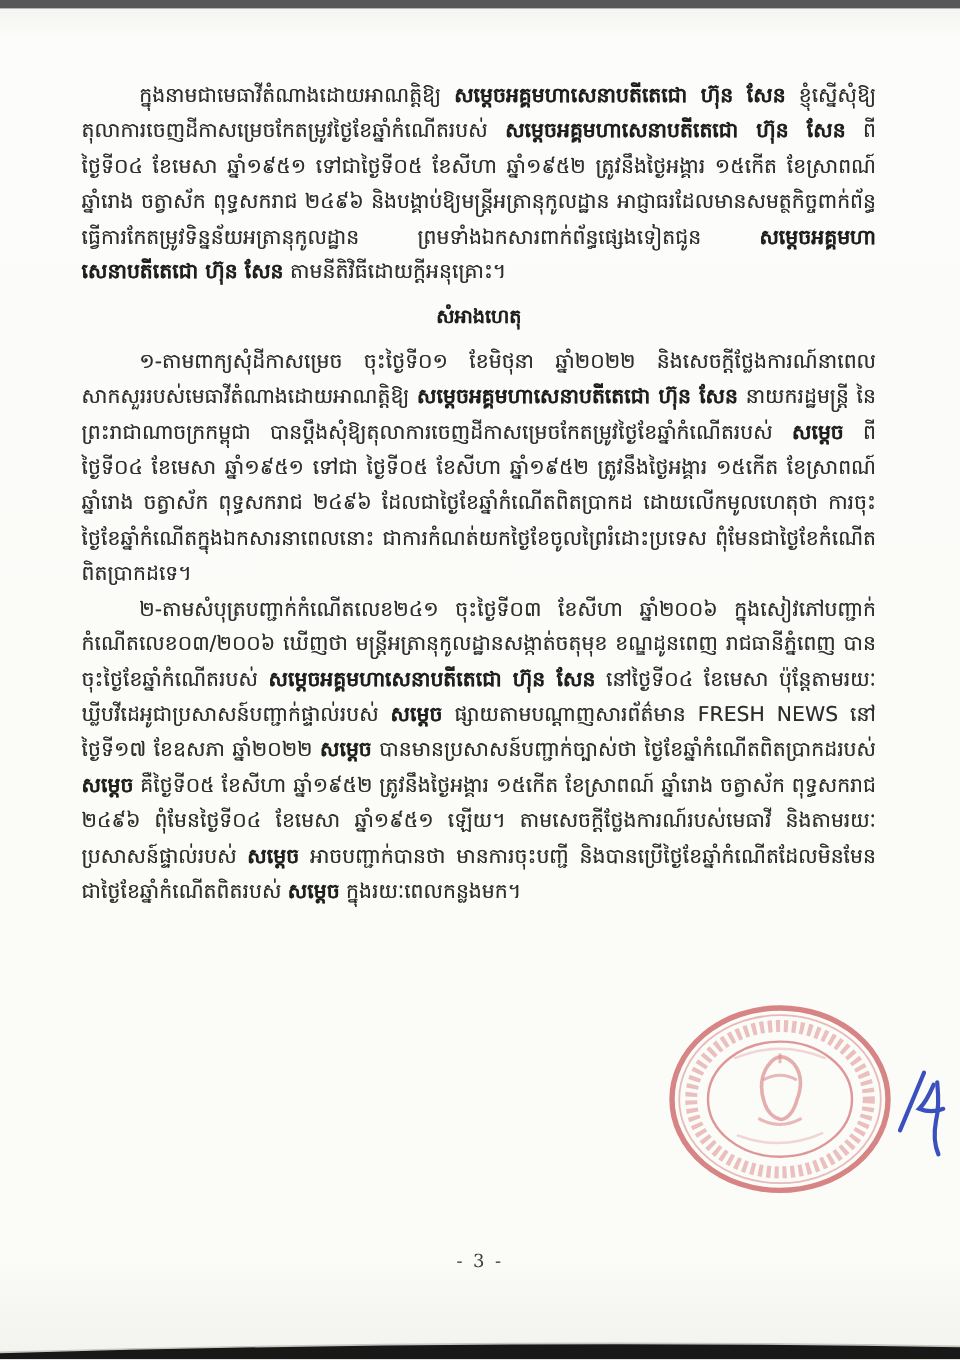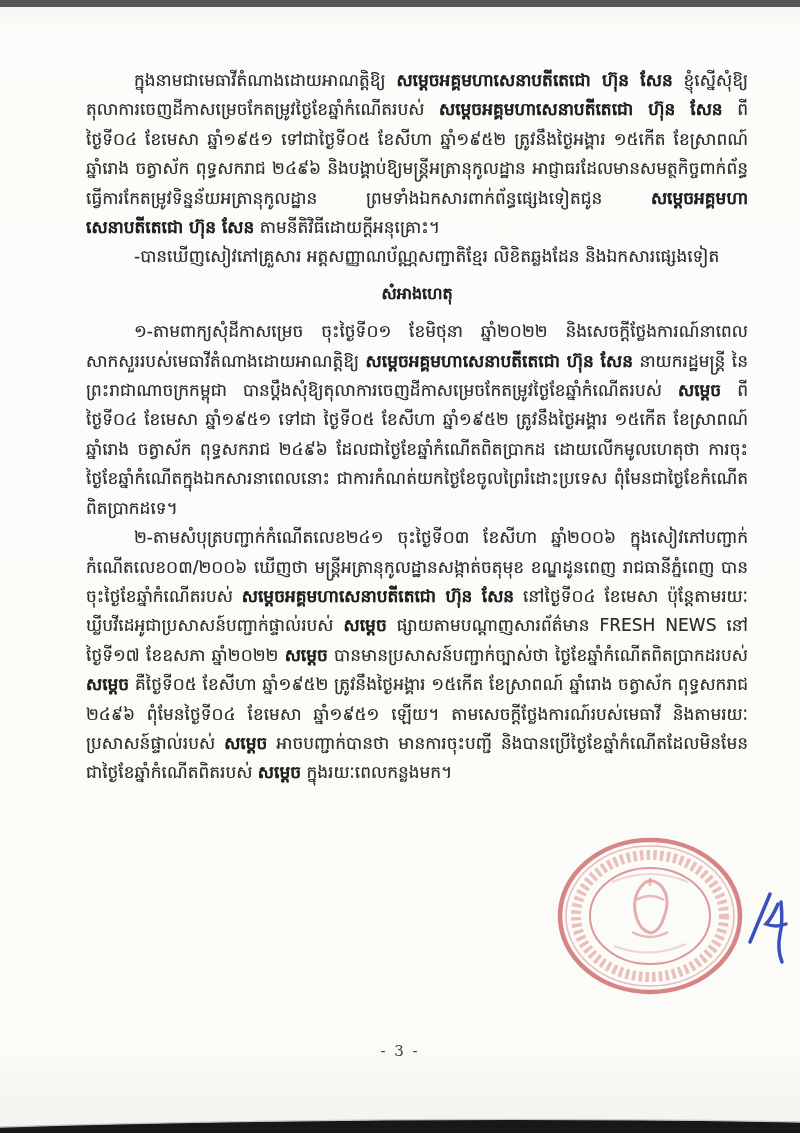--- a/index.html
+++ b/index.html
@@ -10,21 +10,21 @@
   }
   .scan{
     position:relative;width:800px;height:1133px;overflow:hidden;
     background:linear-gradient(180deg,#f3f3f0 0%,#fcfcfa 3%,#fbfbf8 92%,#f2f2ee 100%);
   }
   .top-strip{
     position:absolute;top:0;left:0;width:800px;height:7px;
     background:#57575a;
   }
   .content{
-    position:absolute;left:86px;top:66px;width:662px;
+    position:absolute;left:68px;top:66px;width:662px;
     color:#2d2d2c;font-size:17px;line-height:29.4px;
     text-align:justify;
     text-shadow:0 0 .4px rgba(40,40,40,.55);
   }
   .blk{margin:0;}
   .para,.item{text-indent:48px;}
   .heading{
     text-align:center;font-weight:bold;font-size:16px;
     color:#222;margin:7px 0 9px 0;text-indent:0;
   }
@@ -48,21 +48,20 @@
   }
 </style>
 </head>
 <body>
 
 <div class="scan">
   <div class="top-strip"></div>
 
   <div class="content">
       <div class="blk para"><span>ក្នុងនាមជាមេធាវីតំណាងដោយអាណត្តិឱ្យ </span><span class="b">សម្តេចអគ្គមហាសេនាបតីតេជោ ហ៊ុន សែន</span><span> ខ្ញុំស្នើសុំឱ្យតុលាការចេញដីកាសម្រេចកែតម្រូវថ្ងៃខែឆ្នាំកំណើតរបស់ </span><span class="b">សម្តេចអគ្គមហាសេនាបតីតេជោ ហ៊ុន សែន</span><span> ពីថ្ងៃទី០៤ ខែមេសា ឆ្នាំ១៩៥១ ទៅជាថ្ងៃទី០៥ ខែសីហា ឆ្នាំ១៩៥២ ត្រូវនឹងថ្ងៃអង្គារ ១៥កើត ខែស្រាពណ៍ ឆ្នាំរោង ចត្វាស័ក ពុទ្ធសករាជ ២៤៩៦ និងបង្គាប់ឱ្យមន្ត្រីអត្រានុកូលដ្ឋាន អាជ្ញាធរដែលមានសមត្ថកិច្ចពាក់ព័ន្ធធ្វើការកែតម្រូវទិន្នន័យអត្រានុកូលដ្ឋាន ព្រមទាំងឯកសារពាក់ព័ន្ធផ្សេងទៀតជូន </span><span class="b">សម្តេចអគ្គមហាសេនាបតីតេជោ ហ៊ុន សែន</span><span> តាមនីតិវិធីដោយក្តីអនុគ្រោះ។</span></div>
-      <div class="blk item"><span>-បានឃើញសៀវភៅគ្រួសារ អត្តសញ្ញាណប័ណ្ណសញ្ជាតិខ្មែរ លិខិតឆ្លងដែន និងឯកសារផ្សេងទៀត</span></div>
       <div class="blk heading"><span class="b">សំអាងហេតុ</span></div>
       <div class="blk para"><span>១-តាមពាក្យសុំដីកាសម្រេច ចុះថ្ងៃទី០១ ខែមិថុនា ឆ្នាំ២០២២ និងសេចក្តីថ្លែងការណ៍នាពេលសាកសួររបស់មេធាវីតំណាងដោយអាណត្តិឱ្យ </span><span class="b">សម្តេចអគ្គមហាសេនាបតីតេជោ ហ៊ុន សែន</span><span> នាយករដ្ឋមន្ត្រី នៃព្រះរាជាណាចក្រកម្ពុជា បានប្តឹងសុំឱ្យតុលាការចេញដីកាសម្រេចកែតម្រូវថ្ងៃខែឆ្នាំកំណើតរបស់ </span><span class="b">សម្តេច</span><span> ពីថ្ងៃទី០៤ ខែមេសា ឆ្នាំ១៩៥១ ទៅជា ថ្ងៃទី០៥ ខែសីហា ឆ្នាំ១៩៥២ ត្រូវនឹងថ្ងៃអង្គារ ១៥កើត ខែស្រាពណ៍ ឆ្នាំរោង ចត្វាស័ក ពុទ្ធសករាជ ២៤៩៦ ដែលជាថ្ងៃខែឆ្នាំកំណើតពិតប្រាកដ ដោយលើកមូលហេតុថា ការចុះថ្ងៃខែឆ្នាំកំណើតក្នុងឯកសារនាពេលនោះ ជាការកំណត់យកថ្ងៃខែចូលព្រៃរំដោះប្រទេស ពុំមែនជាថ្ងៃខែកំណើតពិតប្រាកដទេ។</span></div>
       <div class="blk para"><span>២-តាមសំបុត្របញ្ជាក់កំណើតលេខ២៤១ ចុះថ្ងៃទី០៣ ខែសីហា ឆ្នាំ២០០៦ ក្នុងសៀវភៅបញ្ជាក់កំណើតលេខ០៣/២០០៦ ឃើញថា មន្ត្រីអត្រានុកូលដ្ឋានសង្កាត់ចតុមុខ ខណ្ឌដូនពេញ រាជធានីភ្នំពេញ បានចុះថ្ងៃខែឆ្នាំកំណើតរបស់ </span><span class="b">សម្តេចអគ្គមហាសេនាបតីតេជោ ហ៊ុន សែន</span><span> នៅថ្ងៃទី០៤ ខែមេសា ប៉ុន្តែតាមរយៈឃ្លីបវីដេអូជាប្រសាសន៍បញ្ជាក់ផ្ទាល់របស់ </span><span class="b">សម្តេច</span><span> ផ្សាយតាមបណ្តាញសារព័ត៌មាន FRESH NEWS នៅថ្ងៃទី១៧ ខែឧសភា ឆ្នាំ២០២២ </span><span class="b">សម្តេច</span><span> បានមានប្រសាសន៍បញ្ជាក់ច្បាស់ថា ថ្ងៃខែឆ្នាំកំណើតពិតប្រាកដរបស់ </span><span class="b">សម្តេច</span><span> គឺថ្ងៃទី០៥ ខែសីហា ឆ្នាំ១៩៥២ ត្រូវនឹងថ្ងៃអង្គារ ១៥កើត ខែស្រាពណ៍ ឆ្នាំរោង ចត្វាស័ក ពុទ្ធសករាជ ២៤៩៦ ពុំមែនថ្ងៃទី០៤ ខែមេសា ឆ្នាំ១៩៥១ ឡើយ។ តាមសេចក្តីថ្លែងការណ៍របស់មេធាវី និងតាមរយៈប្រសាសន៍ផ្ទាល់របស់ </span><span class="b">សម្តេច</span><span> អាចបញ្ជាក់បានថា មានការចុះបញ្ជី និងបានប្រើថ្ងៃខែឆ្នាំកំណើតដែលមិនមែនជាថ្ងៃខែឆ្នាំកំណើតពិតរបស់ </span><span class="b">សម្តេច</span><span> ក្នុងរយៈពេលកន្លងមក។</span></div>
     </div>
 
   <div class="stamp">
     <svg width="192" height="160" viewBox="0 0 192 160">
       <ellipse cx="96" cy="80" rx="90" ry="76" fill="none" style="stroke:var(--stamp-red)" stroke-width="4.5" opacity="0.9"></ellipse>
       <ellipse cx="96" cy="80" rx="84" ry="70" fill="none" style="stroke:var(--stamp-red-soft)" stroke-width="1.5" opacity="0.6"></ellipse>
       <ellipse cx="96" cy="80" rx="74" ry="61" fill="none" style="stroke:var(--stamp-red-soft)" stroke-width="10" stroke-dasharray="3.5 3.2" opacity="0.55"></ellipse>

